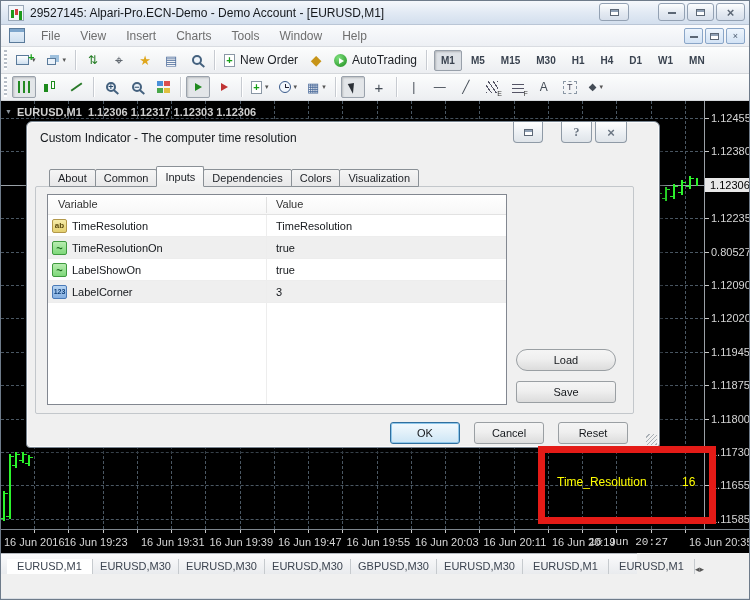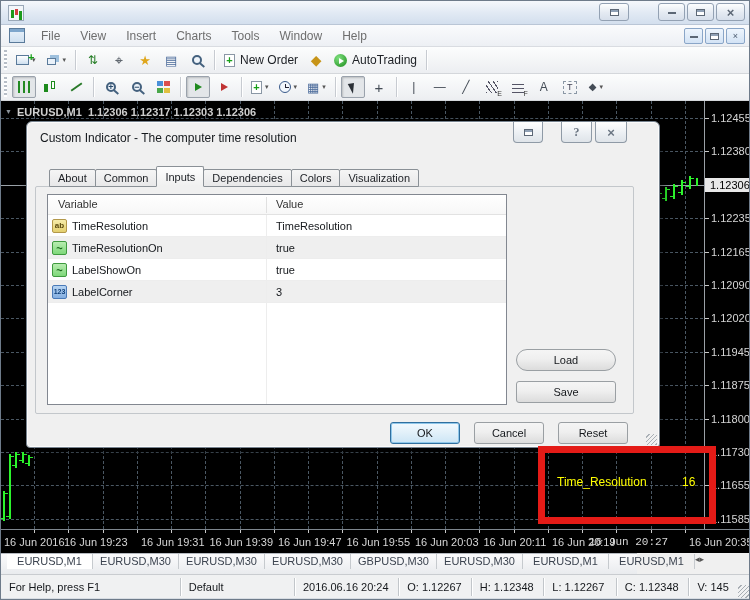--- a/index.html
+++ b/index.html
@@ -129,39 +129,40 @@
   .dbtn{position:absolute;width:70px;height:22px;font-size:11px;color:#15181c;background:linear-gradient(#f5f5f5,#efefef 45%,#dcdcdc);border:1px solid #9a9fa3;border-radius:3px;display:flex;align-items:center;justify-content:center;}
   .dbtn.wide{width:100px;}
   .dbtn.load{left:489px;top:227px;border-radius:11px;}
   .dbtn.save{left:489px;top:259px;}
   .dbtn.ok{left:363px;top:300px;border-color:#2f6f9f;box-shadow:inset 0 0 0 1px #8fc7ea;background:linear-gradient(#f2f9fe,#e3f1fa 45%,#cce5f5);}
   .dbtn.cancel{left:447px;top:300px;}
   .dbtn.reset{left:531px;top:300px;}
   .dgrip{position:absolute;right:2px;bottom:2px;width:11px;height:11px;background:repeating-linear-gradient(135deg,transparent 0 2px,#aab0b6 2px 3px);}
 
   
-  .btabs{position:absolute;left:0;top:552px;width:636px;height:21px;background:linear-gradient(#fbfbfc,#e9ebee);border-top:1px solid #b6bac0;display:flex;align-items:flex-start;}
+  .btabs{position:absolute;left:0;top:552px;width:636px;height:21px;background:linear-gradient(#fbfbfc,#e9ebee);border-top:1px solid #b6bac0;display:flex;align-items:flex-end;}
   .btab{width:86px;text-align:center;font-size:11px;color:#3c4450;border-right:1px solid #c6cace;height:15px;line-height:15px;white-space:nowrap;overflow:hidden;}
   .btab.current{background:#fff;}
   .barrow{width:14px;text-align:center;font-size:9px;color:#555;}
   .btabs .lgrip{width:3px;height:15px;margin:0 4px 0 2px;background:repeating-linear-gradient(180deg,#b7bec7 0 2px,#fff 2px 4px);}
   .status{position:absolute;left:0;top:573px;width:750px;height:24px;background:#f0f1f2;border-top:1px solid #c9ccd0;display:flex;align-items:center;font-size:11px;color:#15181c;}
   .scell{height:18px;line-height:18px;padding-left:8px;white-space:nowrap;overflow:hidden;}
   .scell + .scell{border-left:1px solid #c2c6ca;box-shadow:inset 1px 0 0 #fff;}
   .sc1{width:180px;} .sc2{width:115px;} .sc3{width:105px;} .sc4{width:73px;} .sc5{width:73px;} .sc6{width:73px;} .sc7{width:73px;} .sc8{width:50px;}
   .sgrip{margin-left:auto;width:13px;height:13px;align-self:flex-end;background:repeating-linear-gradient(135deg,transparent 0 2px,#a8aeb4 2px 3px);}
   .footer{position:absolute;left:0;top:597px;width:750px;height:3px;background:#d8dde3;}
 </style>
 </head>
 <body>
 
 <div class="app">
 
   <div class="titlebar">
     <div class="title-icon"></div>
+    <div class="title-text">29527145: Alpari-Pro.ECN-Demo - Demo Account - [EURUSD,M1]</div>
     <div class="cap-btn cap-extra">
         <span class="mini-win"></span>
       </div>
     <div class="cap-btn cap-min">
         <span class="mini-bar"></span>
       </div>
     <div class="cap-btn cap-max">
         <span class="mini-win"></span>
       </div>
     <div class="cap-btn cap-close">
@@ -253,20 +254,31 @@
         </div>
         <div class="tbtn">
           <span style="position: relative; display: inline-flex; align-items: center;">
             <span class="g-circ">
               <i class="tri"></i>
             </span>
           </span>
           <span class="tlabel">AutoTrading</span>
         </div>
         <div class="sep"></div>
+      </div>
+    <div class="tf-box" id="timeframes">
+        <div class="tf active">M1</div>
+        <div class="tf">M5</div>
+        <div class="tf">M15</div>
+        <div class="tf">M30</div>
+        <div class="tf">H1</div>
+        <div class="tf">H4</div>
+        <div class="tf">D1</div>
+        <div class="tf">W1</div>
+        <div class="tf">MN</div>
       </div>
   </div>
 
   <div class="tb tb2">
     <div class="tgrip"></div>
     <div id="row2" style="display:flex;align-items:center;">
         <div class="tbtn active">
           <span style="position: relative; display: inline-flex; align-items: center;">
             <span class="g-bars"></span>
           </span>
@@ -486,21 +498,21 @@
     <div class="cpline"></div>
     <div class="pscale" id="pscale">
         <div class="ptick" style="top: 17px;"></div>
         <div class="plabel" style="top: 11px;">1.12455</div>
         <div class="ptick" style="top: 50.4px;"></div>
         <div class="plabel" style="top: 44.4px;">1.12380</div>
         <div class="plabel current" style="top: 76.8px;">1.12306</div>
         <div class="ptick" style="top: 117.2px;"></div>
         <div class="plabel" style="top: 111.2px;">1.12235</div>
         <div class="ptick" style="top: 150.6px;"></div>
-        <div class="plabel" style="top: 144.6px;">1.12165</div>
+        <div class="plabel" style="top: 144.6px;">0.80527</div>
         <div class="ptick" style="top: 184px;"></div>
         <div class="plabel" style="top: 178px;">1.12090</div>
         <div class="ptick" style="top: 217.4px;"></div>
         <div class="plabel" style="top: 211.4px;">1.12020</div>
         <div class="ptick" style="top: 250.8px;"></div>
         <div class="plabel" style="top: 244.8px;">1.11945</div>
         <div class="ptick" style="top: 284.2px;"></div>
         <div class="plabel" style="top: 278.2px;">1.11875</div>
         <div class="ptick" style="top: 317.6px;"></div>
         <div class="plabel" style="top: 311.6px;">1.11800</div>
@@ -611,26 +623,15 @@
         <div class="btab">EURUSD,M30</div>
         <div class="btab">GBPUSD,M30</div>
         <div class="btab">EURUSD,M30</div>
         <div class="btab">EURUSD,M1</div>
         <div class="btab">EURUSD,M1</div>
       </div>
     <div class="barrow" style="margin-left:auto;">◂</div>
     <div class="barrow" style="margin-right:4px;">▸</div>
   </div>
 
-  <div class="status">
-    <div class="scell sc1">For Help, press F1</div>
-    <div class="scell sc2">Default</div>
-    <div class="scell sc3">2016.06.16 20:24</div>
-    <div class="scell sc4">O: 1.12267</div>
-    <div class="scell sc5">H: 1.12348</div>
-    <div class="scell sc6">L: 1.12267</div>
-    <div class="scell sc7">C: 1.12348</div>
-    <div class="scell sc8">V: 145</div>
-    <div class="sgrip"></div>
-  </div>
 
   <div class="footer"></div>
 </div>
 
 </body></html>

